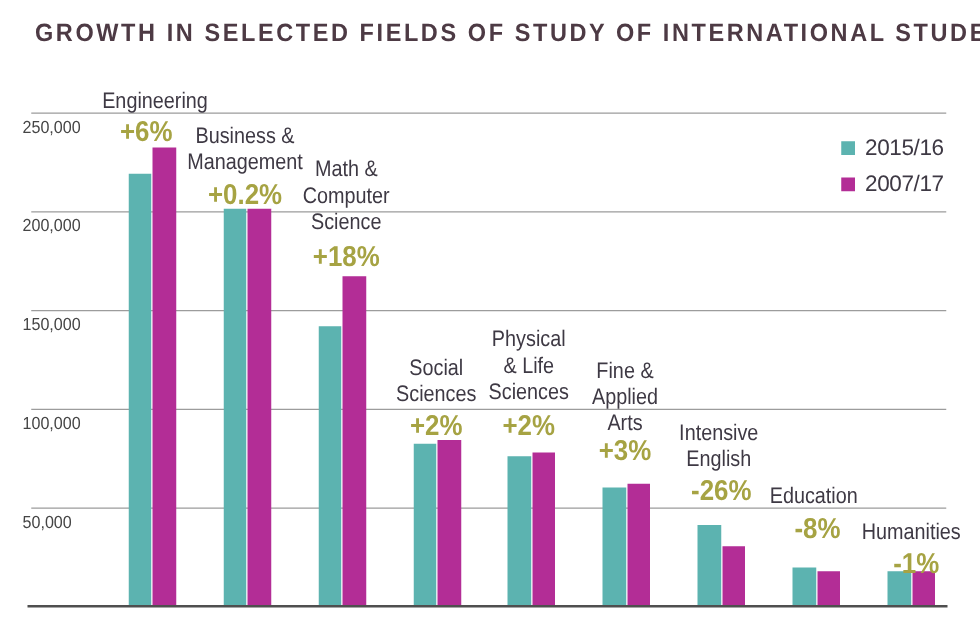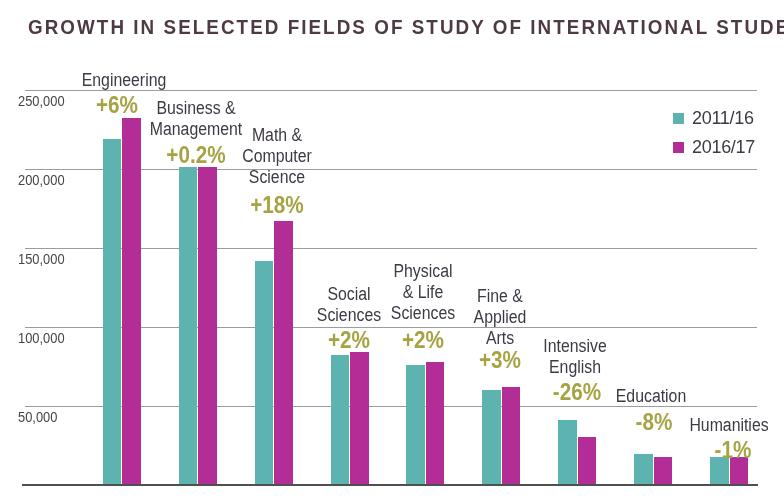--- a/index.html
+++ b/index.html
@@ -170,21 +170,21 @@
         <div>Humanities</div>
       </div>
       <div class="pct-label" style="left: 733px; top: 437px;">-1%</div>
     </div>
 
   <div id="baseline"></div>
 
   <div id="legend">
     <div class="legend-row">
       <span class="legend-swatch" id="swatch-0" style="background: rgb(92, 179, 176);"></span>
-      <span class="legend-label">2011/16</span>
+      <span class="legend-label">2015/16</span>
     </div>
     <div class="legend-row">
       <span class="legend-swatch" id="swatch-1" style="background: rgb(179, 45, 150);"></span>
-      <span class="legend-label">2016/17</span>
+      <span class="legend-label">2007/17</span>
     </div>
   </div>
 
 </div>
 
 </body></html>

